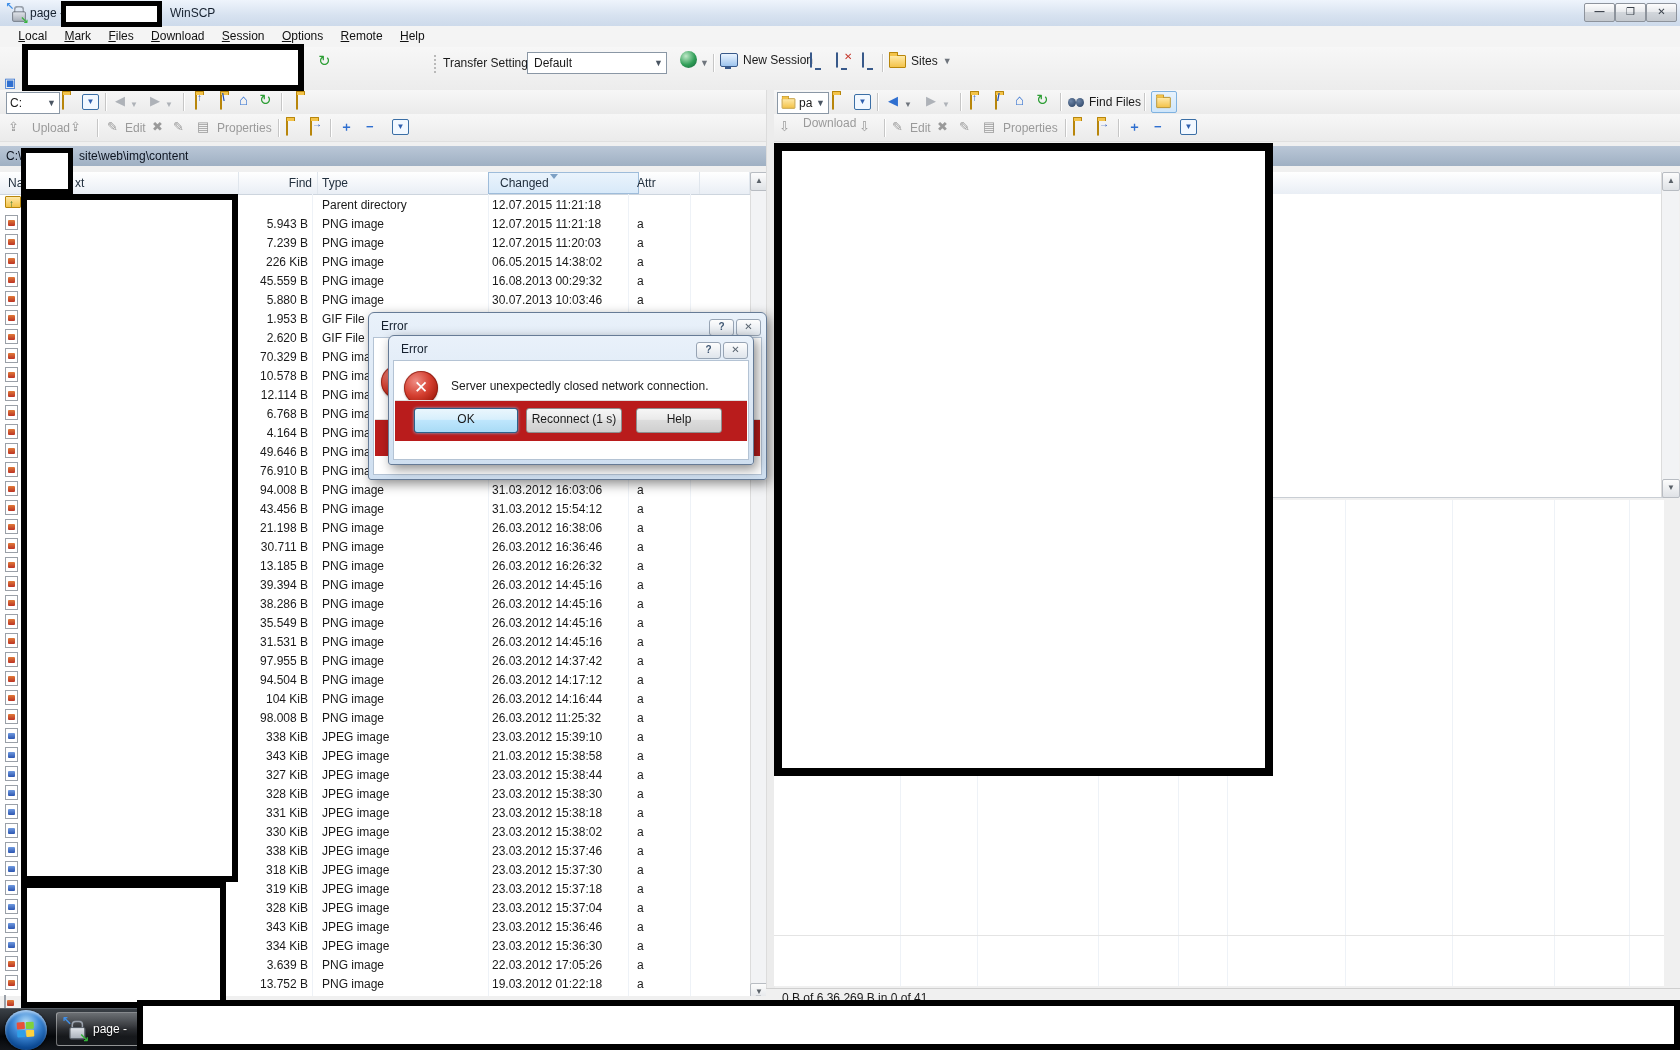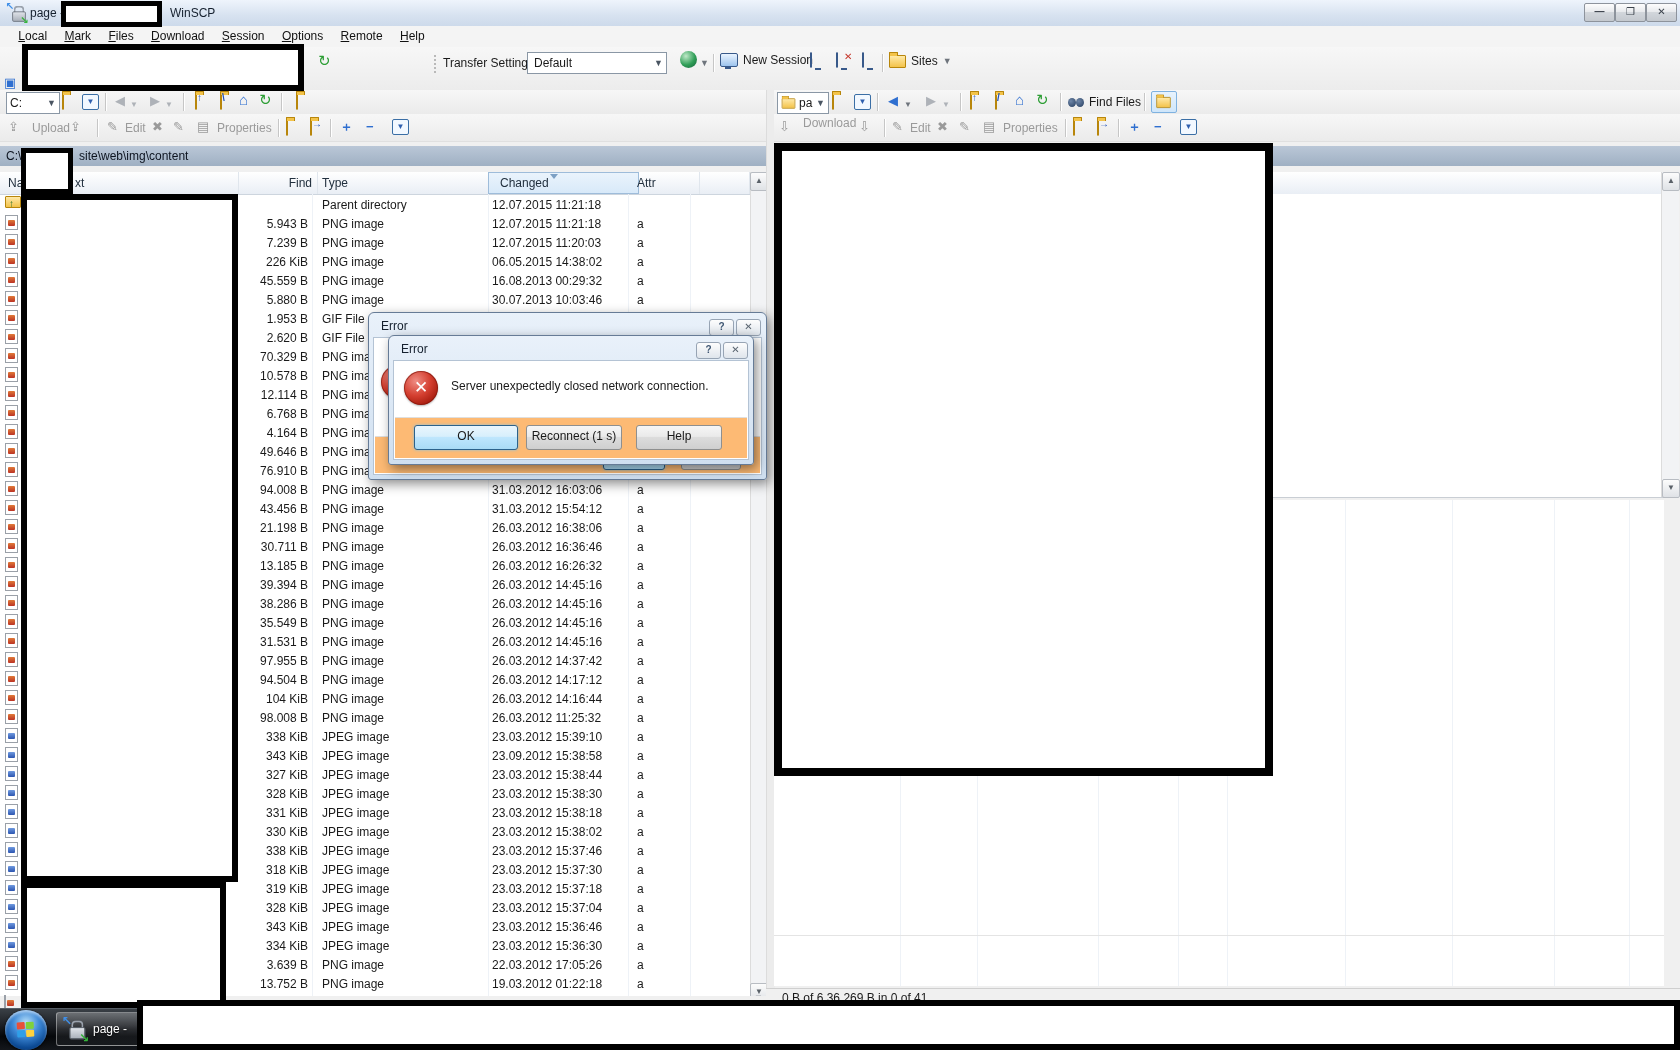--- a/index.html
+++ b/index.html
@@ -85,21 +85,21 @@
   
   .sb-track{background:#f2f3f5;border-left:1px solid #dcdcdc;}
   .sb-btn{position:absolute;width:16px;height:17px;border:1px solid #b8bcc2;border-radius:2px;
     background:linear-gradient(#fcfcfc,#dfe2e6);color:#5a6168;font-size:8px;text-align:center;line-height:16px;}
 
   
   .dlg{position:absolute;border:1px solid #667b96;border-radius:6px 6px 3px 3px;
     background:linear-gradient(#e9f1fa,#cfdff0);padding:4px;box-shadow:3px 4px 12px rgba(0,0,0,.45);overflow:hidden;}
   .dlg-title{height:18px;line-height:18px;color:#15202e;position:relative;}
   .dlg-inner{background:#fff;border:1px solid #b4c3d4;}
-  .dlg-foot{background:#fdba74;border-top:1px solid #dfdfdf;position:absolute;left:1px;right:1px;bottom:1px;}
+  .dlg-foot{background:#b91c1c;border-top:1px solid #dfdfdf;position:absolute;left:1px;right:1px;bottom:18px;}
   .btn{position:absolute;height:23px;border:1px solid #8e8f8f;border-radius:3px;text-align:center;line-height:21px;
     background:linear-gradient(#f6f6f6,#eaeaea 45%,#dcdcdc 50%,#cfcfcf);color:#1a1a1a;}
   .btn.focused{border:1px solid #2c628b;background:linear-gradient(#eaf6fd,#d7effc 45%,#bee6fd 50%,#a9dbf5);
     box-shadow:0 0 3px #7ec3e8;}
   .mini-btn{position:absolute;top:2px;width:23px;height:15px;border:1px solid #97a4b4;border-radius:3px;
     background:linear-gradient(#fdfdfd,#dfe5ec);text-align:center;line-height:13px;font-size:10px;font-weight:bold;color:#3f5773;}
   .err-ic{position:absolute;width:34px;height:34px;border-radius:50%;
     background:radial-gradient(circle at 35% 30%,#ef8d84,#d43f30 45%,#9c1407 85%);
     box-shadow:inset 0 0 0 1px rgba(120,20,10,.6),0 1px 2px rgba(0,0,0,.3);}
   .err-ic::after{content:"✕";position:absolute;left:0;right:0;top:6px;text-align:center;
@@ -448,21 +448,21 @@
           <span class="fic ic-page ic-jpeg"></span>
           <span class="c-size">338 KiB</span>
           <span class="c-type">JPEG image</span>
           <span class="c-changed">23.03.2012 15:39:10</span>
           <span class="c-attr">a</span>
         </div>
         <div class="frow" style="top: 551px;">
           <span class="fic ic-page ic-jpeg"></span>
           <span class="c-size">343 KiB</span>
           <span class="c-type">JPEG image</span>
-          <span class="c-changed">23.09.2012 15:38:58</span>
+          <span class="c-changed">21.03.2012 15:38:58</span>
           <span class="c-attr">a</span>
         </div>
         <div class="frow" style="top: 570px;">
           <span class="fic ic-page ic-jpeg"></span>
           <span class="c-size">327 KiB</span>
           <span class="c-type">JPEG image</span>
           <span class="c-changed">23.03.2012 15:38:44</span>
           <span class="c-attr">a</span>
         </div>
         <div class="frow" style="top: 589px;">

